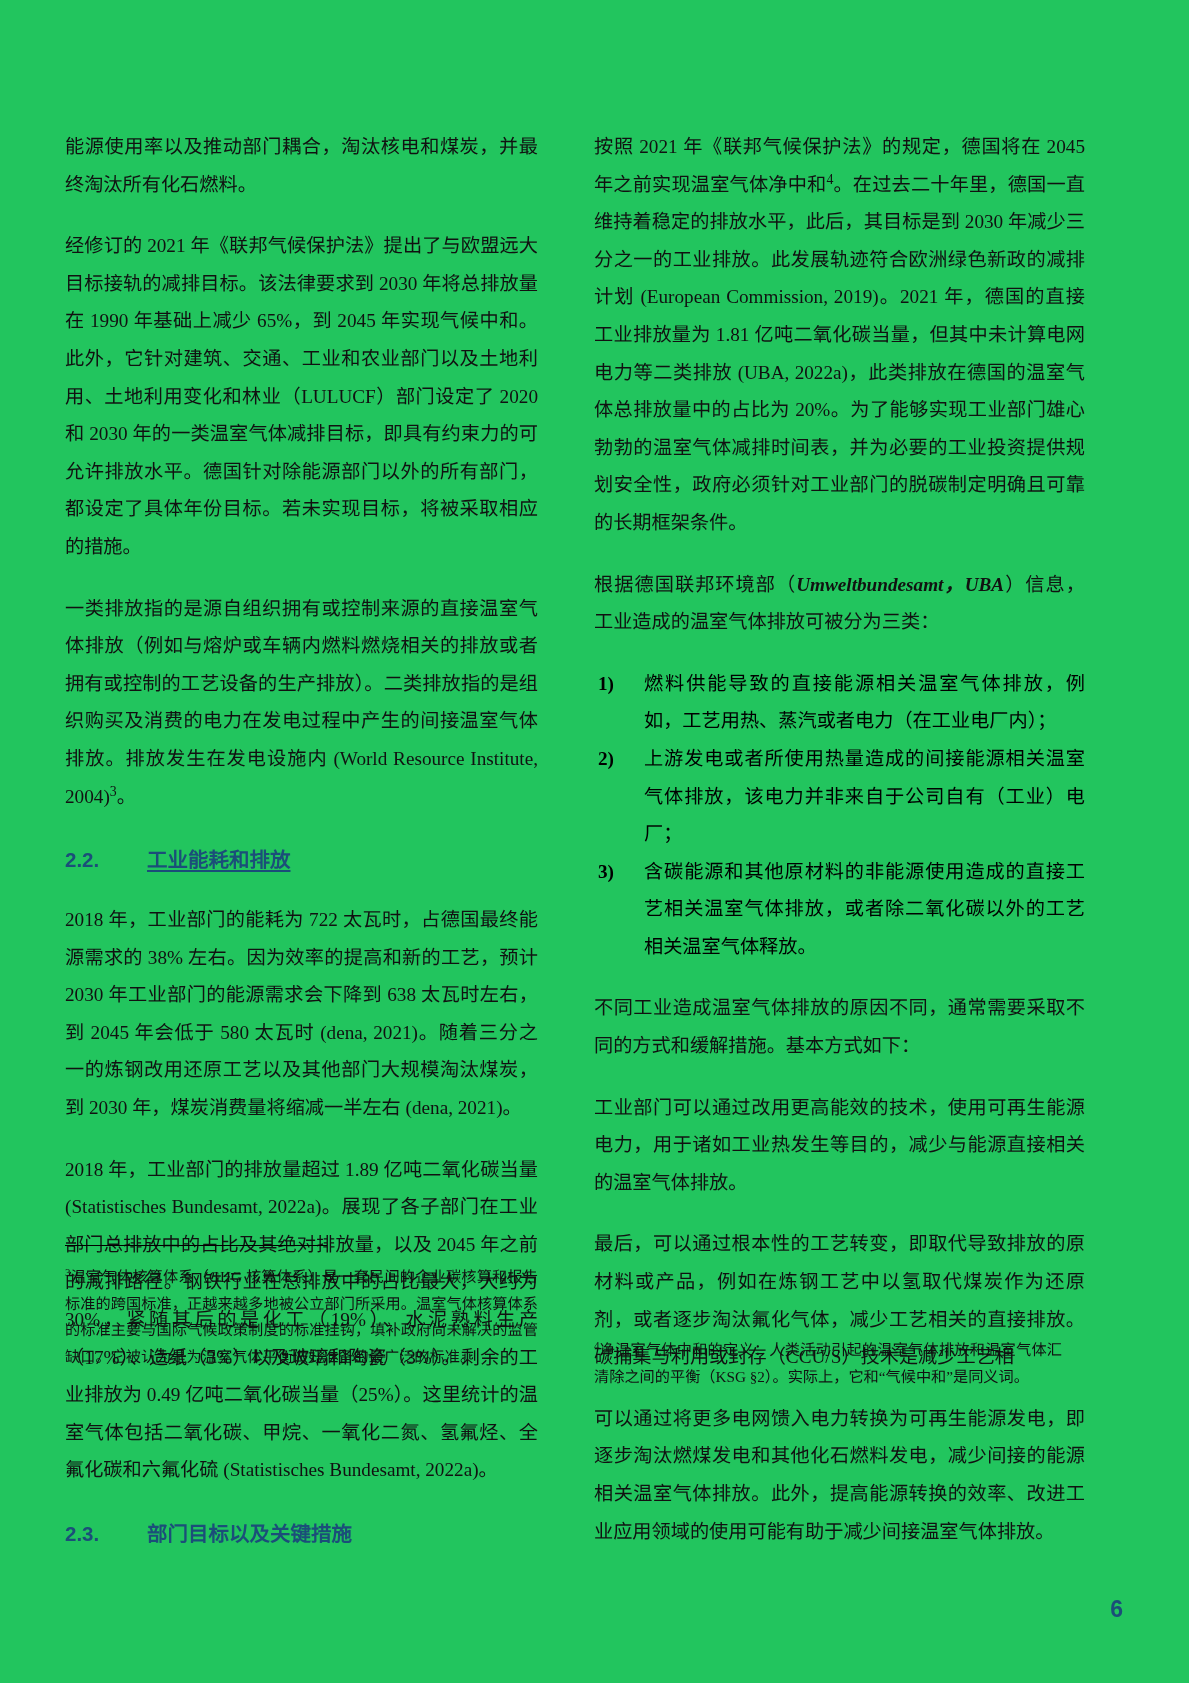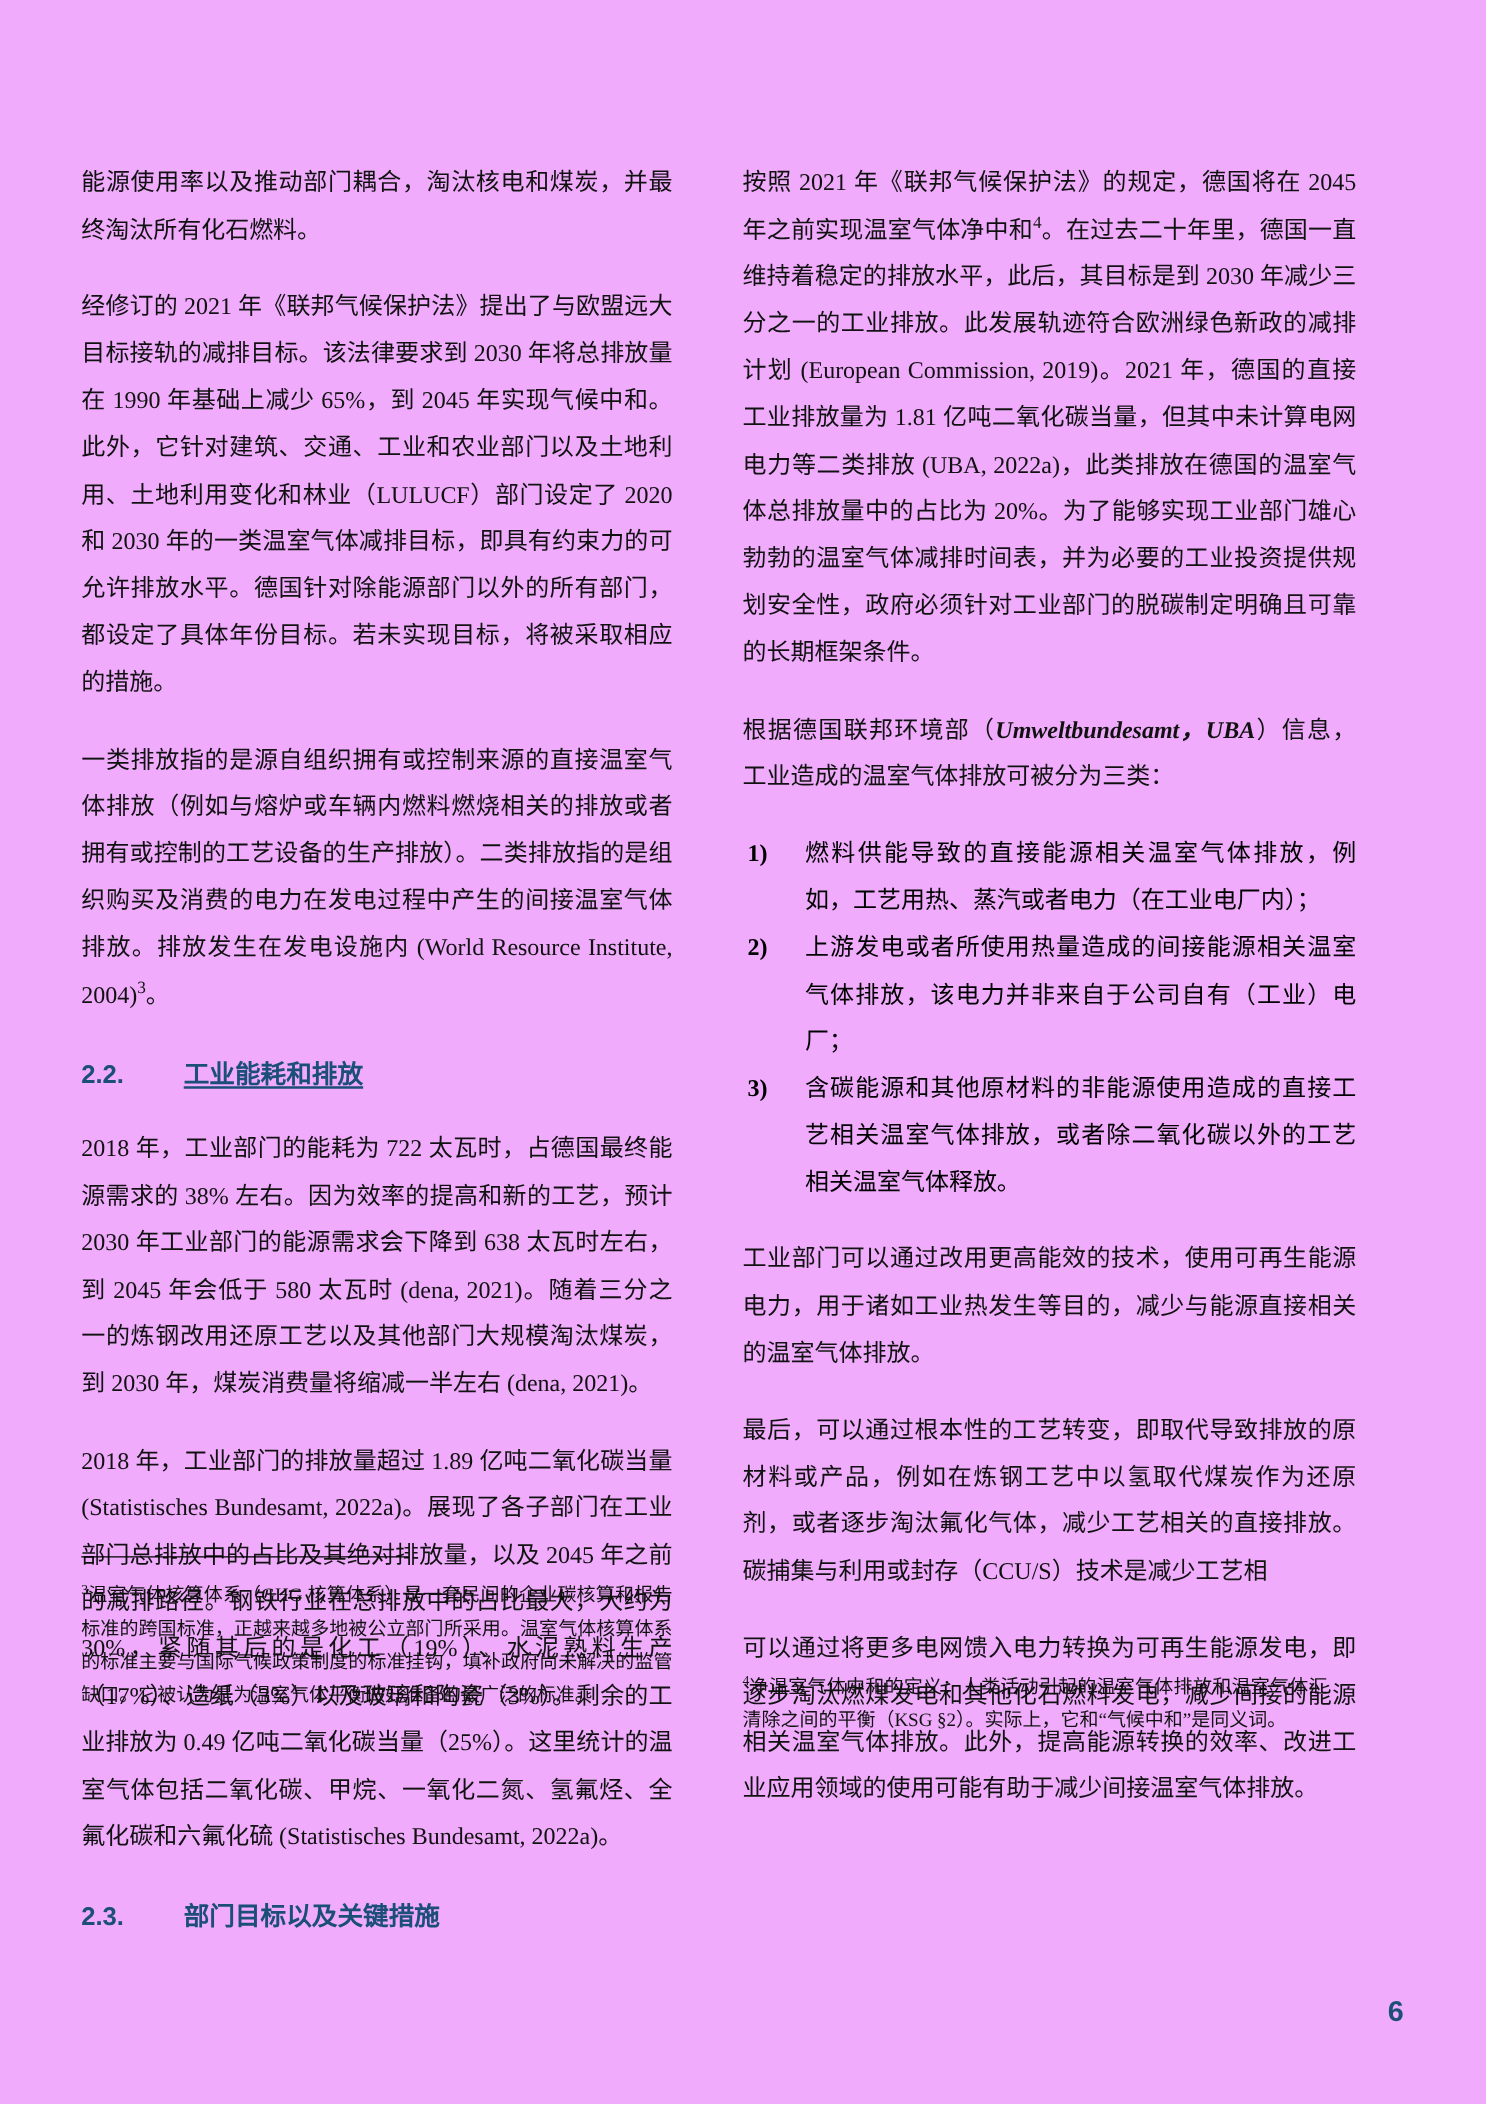--- a/index.html
+++ b/index.html
@@ -10,21 +10,21 @@
   }
   body {
     font-family: "Liberation Serif", "DejaVu Serif", serif;
     color: #000000;
   }
 
   .page {
     position: relative;
     width: 1189px;
     height: 1683px;
-    background: #f0abfc;
+    background: #22c55e;
     box-sizing: border-box;
     overflow: hidden;
   }
 
   .columns {
     position: absolute;
     top: 128px;
     left: 0;
     width: 1189px;
     display: flex;
@@ -196,20 +196,21 @@
         <li>
           <span class="marker">2)</span>
           <span class="li-text">上游发电或者所使用热量造成的间接能源相关温室气体排放，该电力并非来自于公司自有（工业）电厂；</span>
         </li>
         <li>
           <span class="marker">3)</span>
           <span class="li-text">含碳能源和其他原材料的非能源使用造成的直接工艺相关温室气体排放，或者除二氧化碳以外的工艺相关温室气体释放。</span>
         </li>
       </ol>
 
+      <p class="para">不同工业造成温室气体排放的原因不同，通常需要采取不同的方式和缓解措施。基本方式如下：</p>
       <p class="para">工业部门可以通过改用更高能效的技术，使用可再生能源电力，用于诸如工业热发生等目的，减少与能源直接相关的温室气体排放。</p>
       <p class="para">最后，可以通过根本性的工艺转变，即取代导致排放的原材料或产品，例如在炼钢工艺中以氢取代煤炭作为还原剂，或者逐步淘汰氟化气体，减少工艺相关的直接排放。碳捕集与利用或封存（CCU/S）技术是减少工艺相</p>
       <p class="para">可以通过将更多电网馈入电力转换为可再生能源发电，即逐步淘汰燃煤发电和其他化石燃料发电，减少间接的能源相关温室气体排放。此外，提高能源转换的效率、改进工业应用领域的使用可能有助于减少间接温室气体排放。</p>
 
       <div class="footnote-zone" style="bottom:185px;left:0px;width:468px;">
         <p class="fn"><sup>4</sup><span>净温室气体中和的定义：人类活动引起的温室气体排放和温室气体汇清除之间的平衡（KSG §2）。实际上，它和“气候中和”是同义词。</span></p>
       </div>
 
     </div>
   </div>

